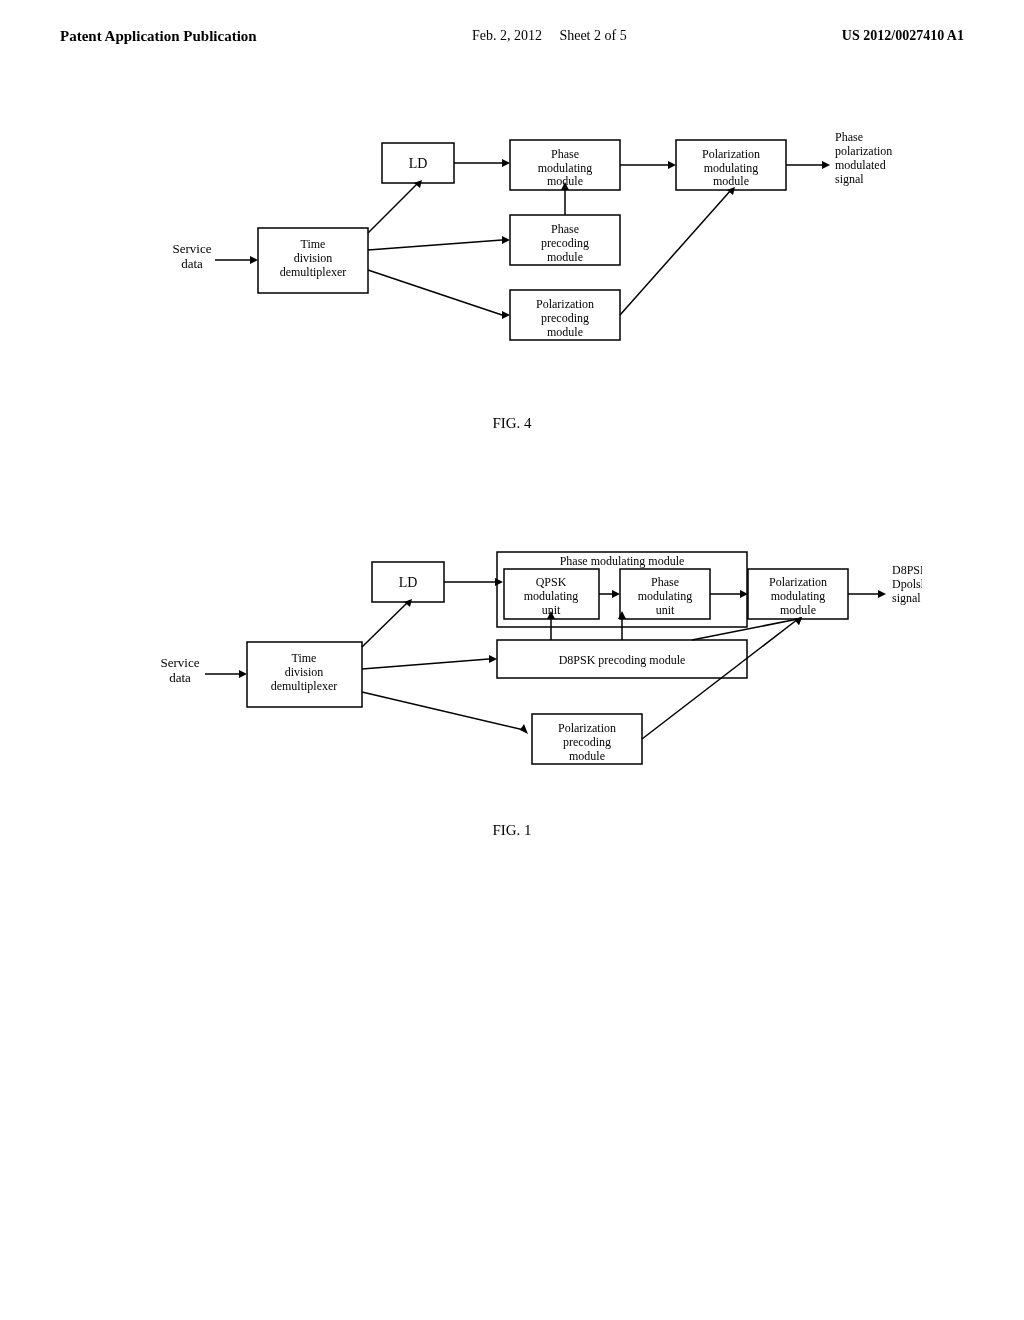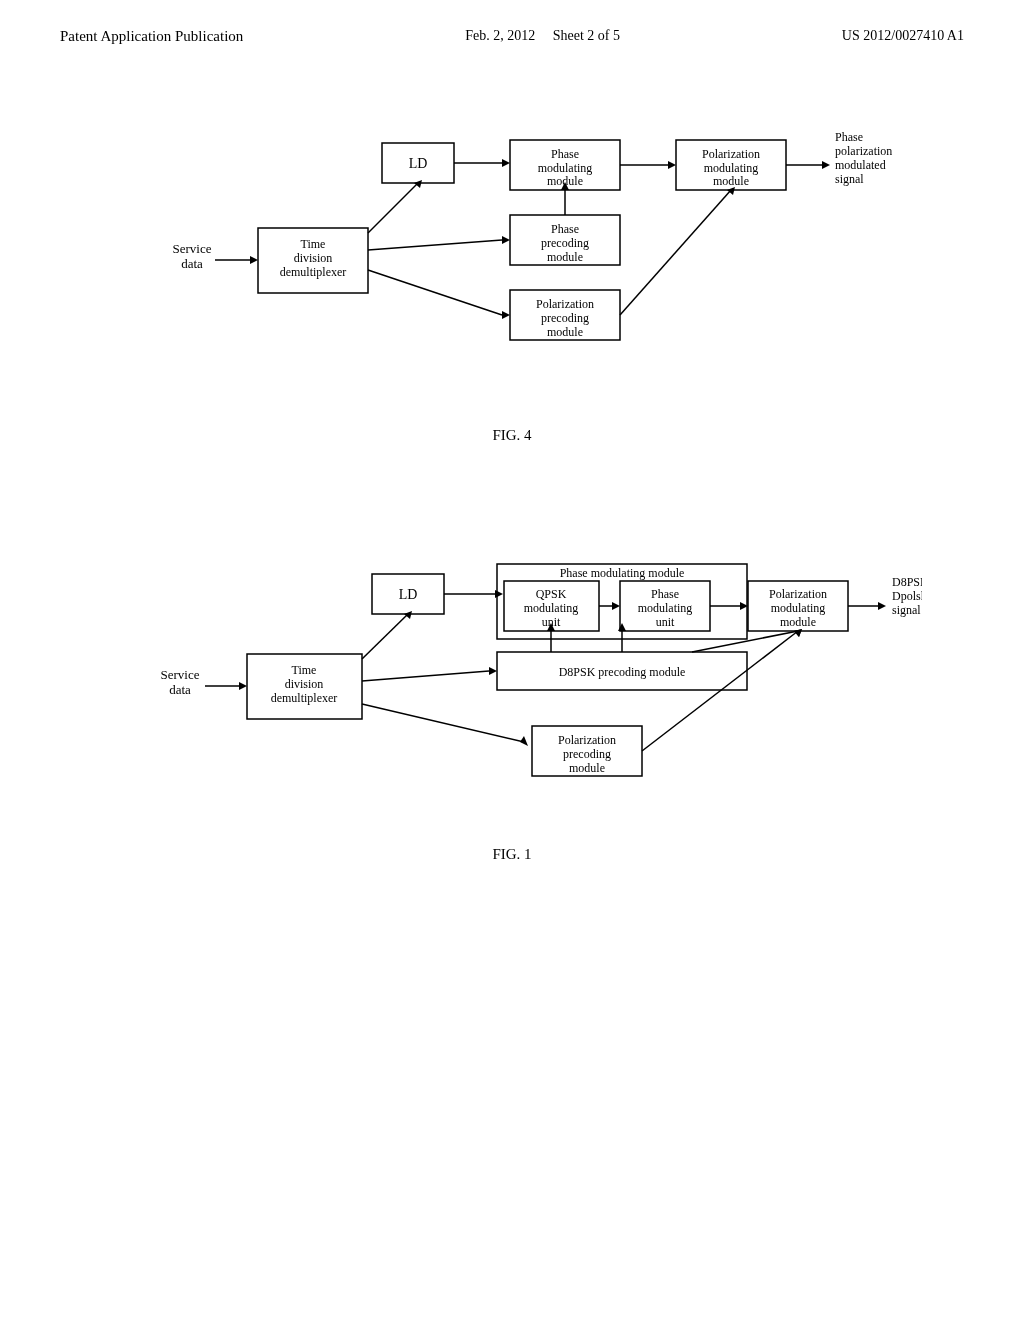--- a/index.html
+++ b/index.html
@@ -15,49 +15,49 @@
 
     
     .header {
       display: flex;
       justify-content: space-between;
       align-items: flex-start;
       padding: 28px 60px 10px 60px;
       border-bottom: none;
     }
     .header-left {
-      font-weight: normal;
+      font-weight: bold;
       font-size: 15px;
     }
     .header-center {
       text-align: center;
       font-size: 14px;
     }
     .header-right {
       font-size: 14px;
-      font-weight: normal;
+      font-weight: bold;
     }
 
     
     .content {
       padding: 20px 60px;
       position: relative;
     }
 
     
     .figure-container {
       display: flex;
       flex-direction: column;
       align-items: center;
       margin-bottom: 30px;
     }
 
     .fig-label {
       font-size: 15px;
-      margin-top: 12px;
+      margin-top: 0;
       font-weight: normal;
       text-align: left;
     }
 
     
     svg text {
       font-family: 'Times New Roman', Times, serif;
     }
   </style>
 </head>

